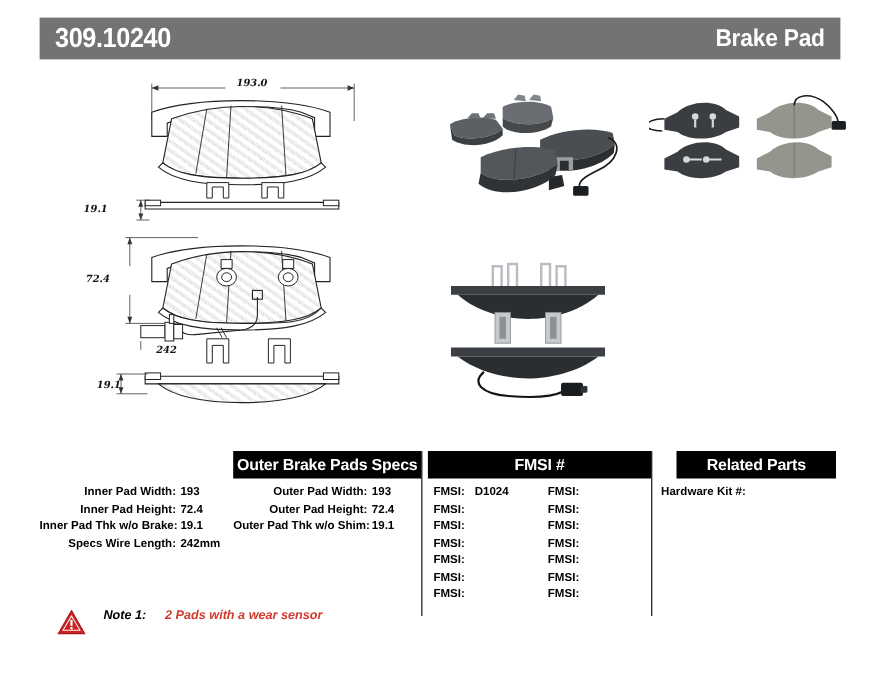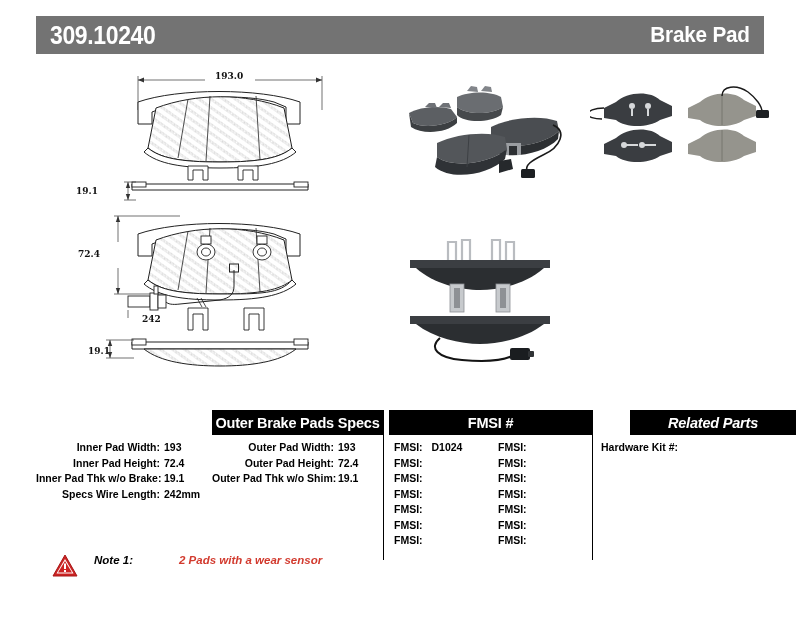--- a/index.html
+++ b/index.html
@@ -54,20 +54,21 @@
     top: 58px;
     width: 800px;
     height: 330px;
   }
   .panel { position: absolute; }
 
   .dimlabel {
     position: absolute;
     font-family: "DejaVu Serif", serif;
     font-weight: bold;
+    font-style: italic;
     font-size: 9px;
     color: #111;
     white-space: nowrap;
   }
 
   
   #spec-table {
     position: absolute;
     left: 36px;
     top: 410px;
@@ -84,21 +85,21 @@
     font-weight: bold;
     display: flex;
     align-items: center;
     justify-content: center;
     box-sizing: border-box;
     letter-spacing: -0.2px;
   }
   #head-inner  { left: 0px;   width: 176px; }
   #head-outer  { left: 176px; width: 171px; }
   #head-fmsi   { left: 353px; width: 203px; }
-  #head-rel    { left: 594px; width: 166px; font-style: italic; }
+  #head-rel    { left: 579px; width: 145px; }
 
   .vdivider {
     position: absolute;
     top: 0;
     width: 1px;
     height: 150px;
     background: #000000;
   }
   #div-1 { left: 347px; }
   #div-2 { left: 556px; }
@@ -156,21 +157,21 @@
   #notes-text {
     position: absolute;
     left: 42px;
     top: 0px;
     font-size: 11.5px;
     font-weight: bold;
     line-height: 17px;
   }
   .note-row { display: flex; }
   .note-row .nlab { width: 50px; }
-  .note-row .nval { padding-left: 6px; margin-left: 29px; }
+  .note-row .nval { padding-left: 6px; }
   #note1-value { color: #d23a2e; }
 </style>
 </head>
 <body>
 
 <div id="header-bar">
   <span id="part-number">309.10240</span>
   <span id="product-type">Brake Pad</span>
 </div>
 

